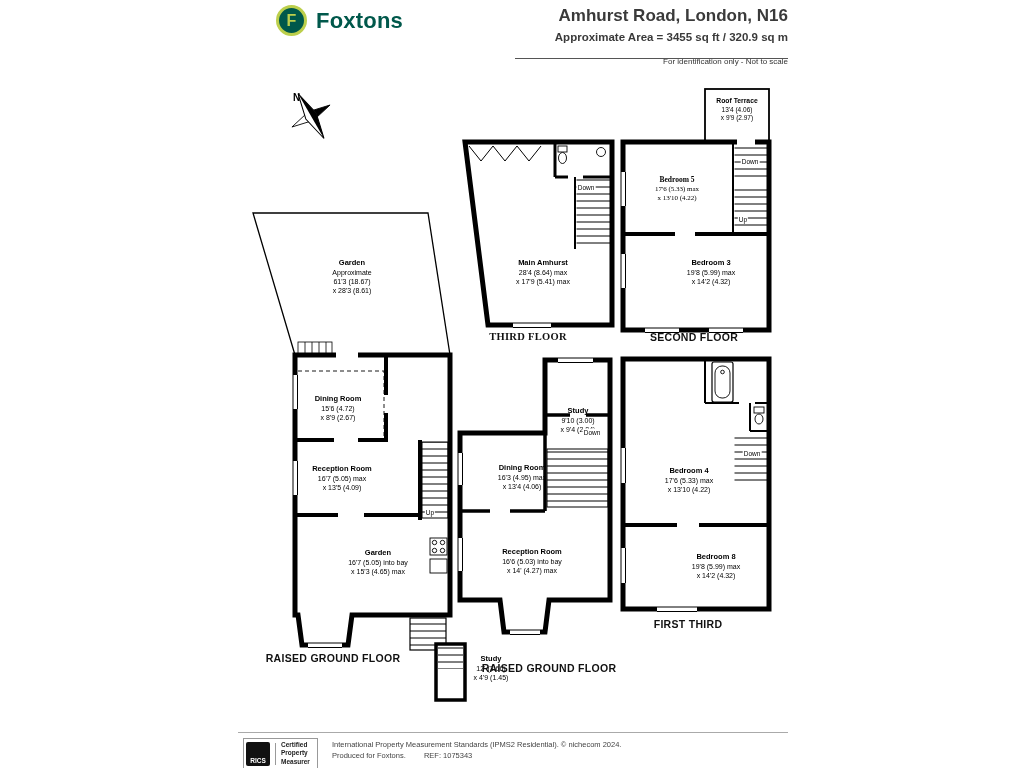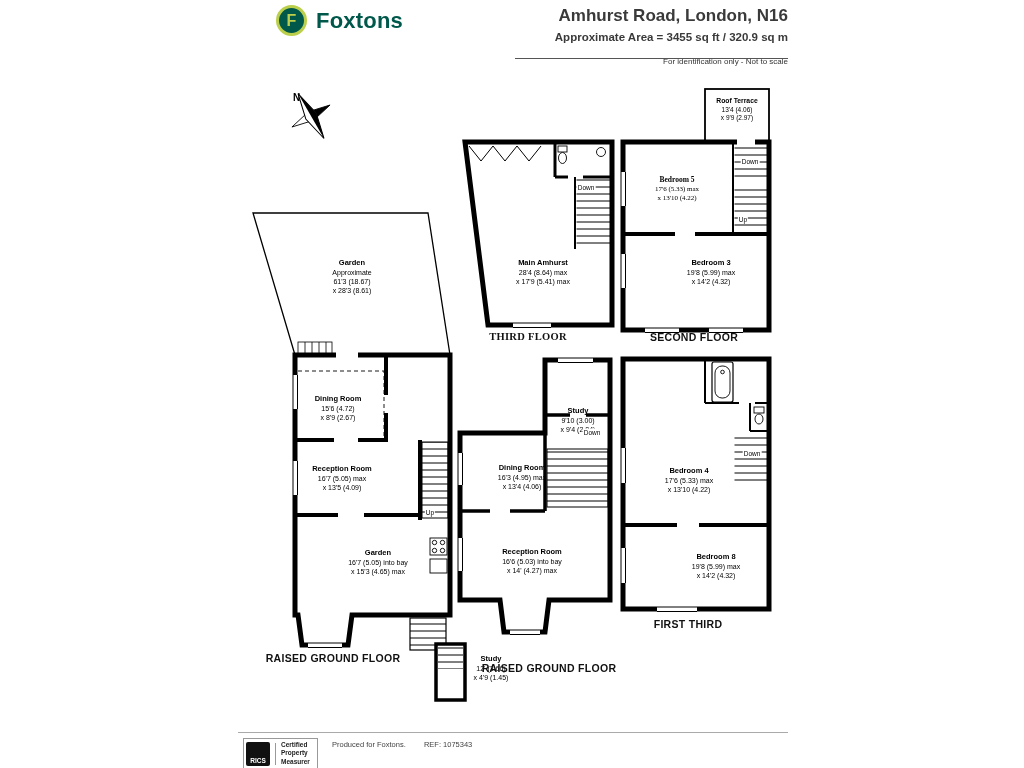--- a/index.html
+++ b/index.html
@@ -329,19 +329,20 @@
     </div>
     <div class="rics-divider"></div>
     <div class="rics-text">
       <div>Certified</div>
       <div>Property</div>
       <div>Measurer</div>
     </div>
   </div>
 
   <div class="abs footer-text" style="left:332px;top:739px;">
+    <div>International Property Measurement Standards (IPMS2 Residential). © nichecom 2024.</div>
     <div>
       <span>Produced for Foxtons.</span>
       <span class="ref">REF: 1075343</span>
     </div>
   </div>
 
 </div>
 
 </body></html>

